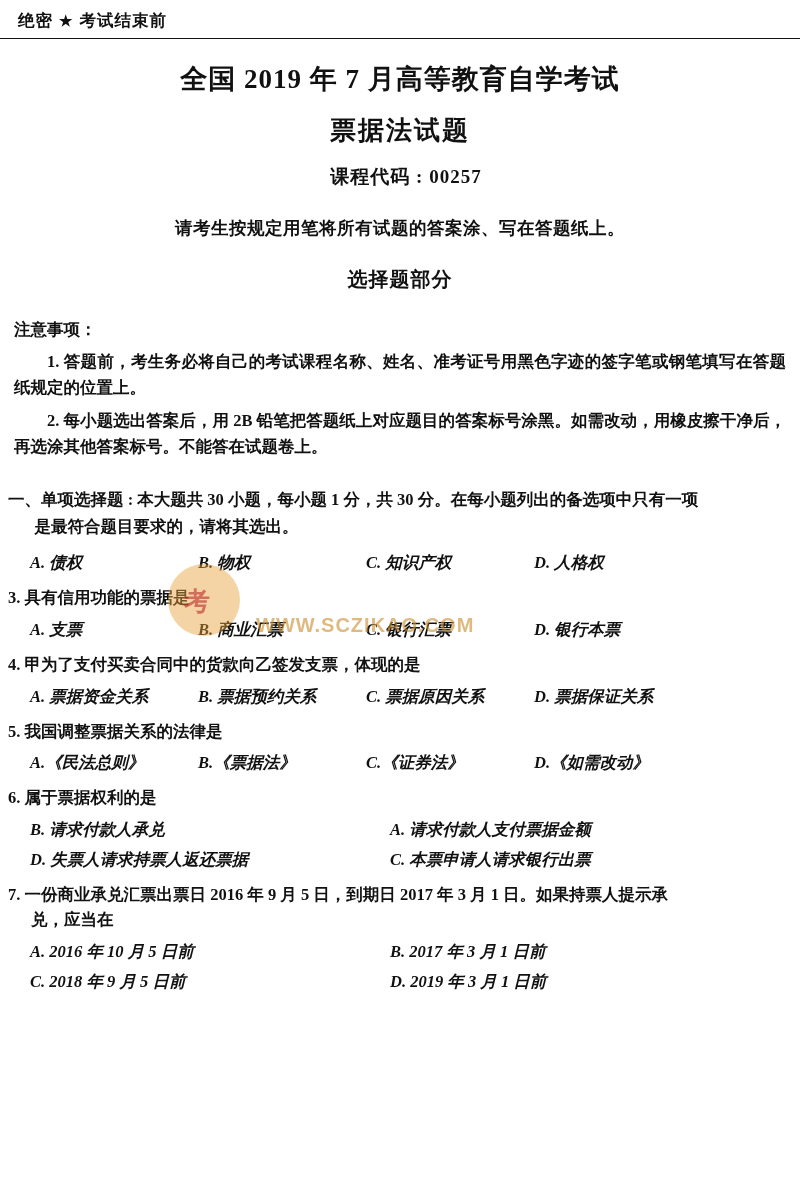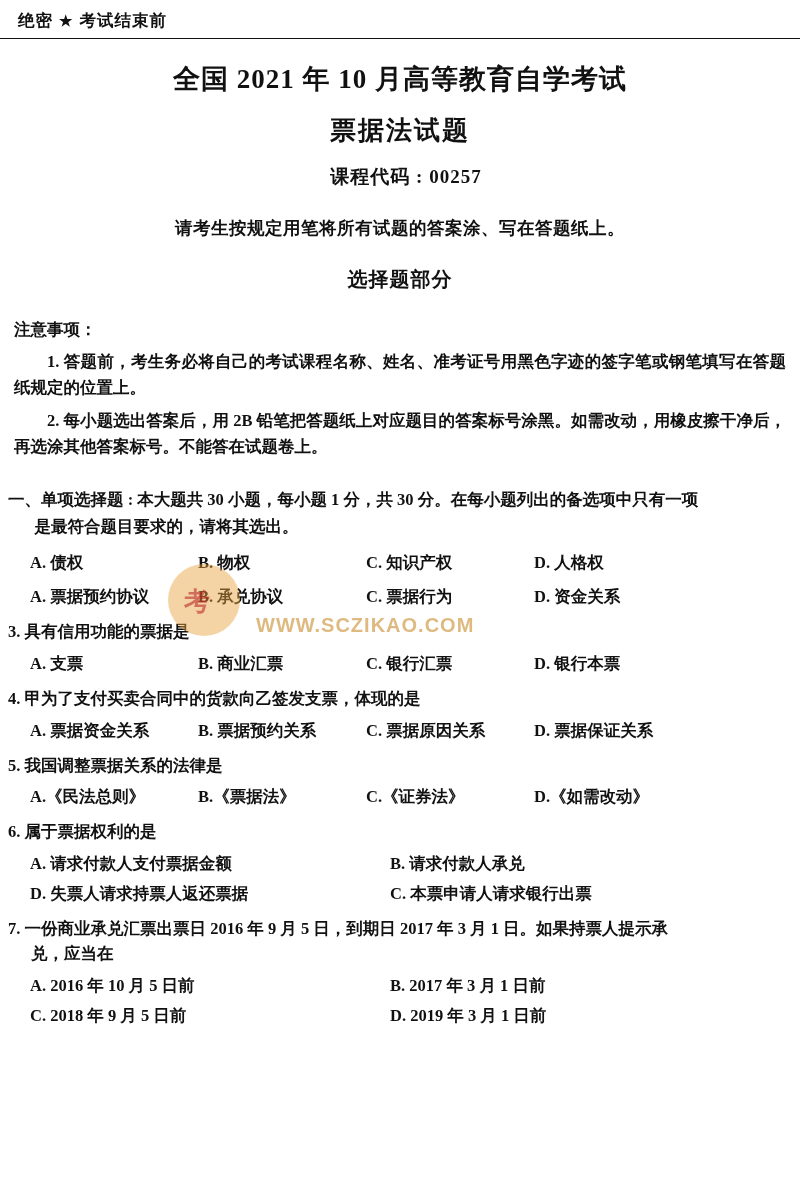--- a/index.html
+++ b/index.html
@@ -100,20 +100,21 @@
     font-size: 16.5px;
     font-weight: bold;
     line-height: 1.5;
   }
   .q-stem .wrap2 { display: block; text-indent: 1.4em; }
   .opts {
     display: flex;
     margin: 8px 0 0 22px;
     font-size: 16.5px;
     font-weight: bold;
+    font-style: italic;
   }
   .opts.cols4 > div { width: 168px; }
   .opts.cols2 > div { width: 360px; }
   .opt { white-space: nowrap; }
   
   .watermark {
     position: absolute;
     left: 168px;
     top: 560px;
     width: 460px;
@@ -169,21 +170,21 @@
 </head>
 <body>
 
 <div class="page">
 
   <div class="topbar">
     <span>绝密</span><span class="star">★</span><span>考试结束前</span>
   </div>
   <div class="rule"></div>
 
-  <div class="title-main">全国 2021 年 10 月高等教育自学考试</div>
+  <div class="title-main">全国 2019 年 7 月高等教育自学考试</div>
   <div class="title-sub">票据法试题</div>
   <div class="course-code">课程代码 : 00257</div>
   <div class="notice-line">请考生按规定用笔将所有试题的答案涂、写在答题纸上。</div>
   <div class="section-title">选择题部分</div>
 
   <div class="attention-head">注意事项：</div>
   <div class="attention-p">1. 答题前，考生务必将自己的考试课程名称、姓名、准考证号用黑色字迹的签字笔或钢笔填写在答题纸规定的位置上。</div>
   <div class="attention-p">2. 每小题选出答案后，用 2B 铅笔把答题纸上对应题目的答案标号涂黑。如需改动，用橡皮擦干净后，再选涂其他答案标号。不能答在试题卷上。</div>
 
   <div class="qtype-head">
@@ -194,26 +195,20 @@
   <div class="question">
     <div class="opts cols4">
       <div class="opt">A. 债权</div>
       <div class="opt">B. 物权</div>
       <div class="opt">C. 知识产权</div>
       <div class="opt">D. 人格权</div>
     </div>
   </div>
 
   <div class="question">
-    <div class="opts cols4">
-      <div class="opt">A. 票据预约协议</div>
-      <div class="opt">B. 承兑协议</div>
-      <div class="opt">C. 票据行为</div>
-      <div class="opt">D. 资金关系</div>
-    </div>
   </div>
 
   <div class="question">
     <div class="q-stem">
       <span>3.</span>
       <span>具有信用功能的票据是</span>
     </div>
     <div class="opts cols4">
       <div class="opt">A. 支票</div>
       <div class="opt">B. 商业汇票</div>
@@ -247,22 +242,22 @@
       <div class="opt">D.《如需改动》</div>
     </div>
   </div>
 
   <div class="question">
     <div class="q-stem">
       <span>6.</span>
       <span>属于票据权利的是</span>
     </div>
     <div class="opts cols2">
+      <div class="opt">B. 请求付款人承兑</div>
       <div class="opt">A. 请求付款人支付票据金额</div>
-      <div class="opt">B. 请求付款人承兑</div>
     </div>
     <div class="opts cols2">
       <div class="opt">D. 失票人请求持票人返还票据</div>
       <div class="opt">C. 本票申请人请求银行出票</div>
     </div>
   </div>
 
   <div class="question">
     <div class="q-stem">
       <span>7.</span>

